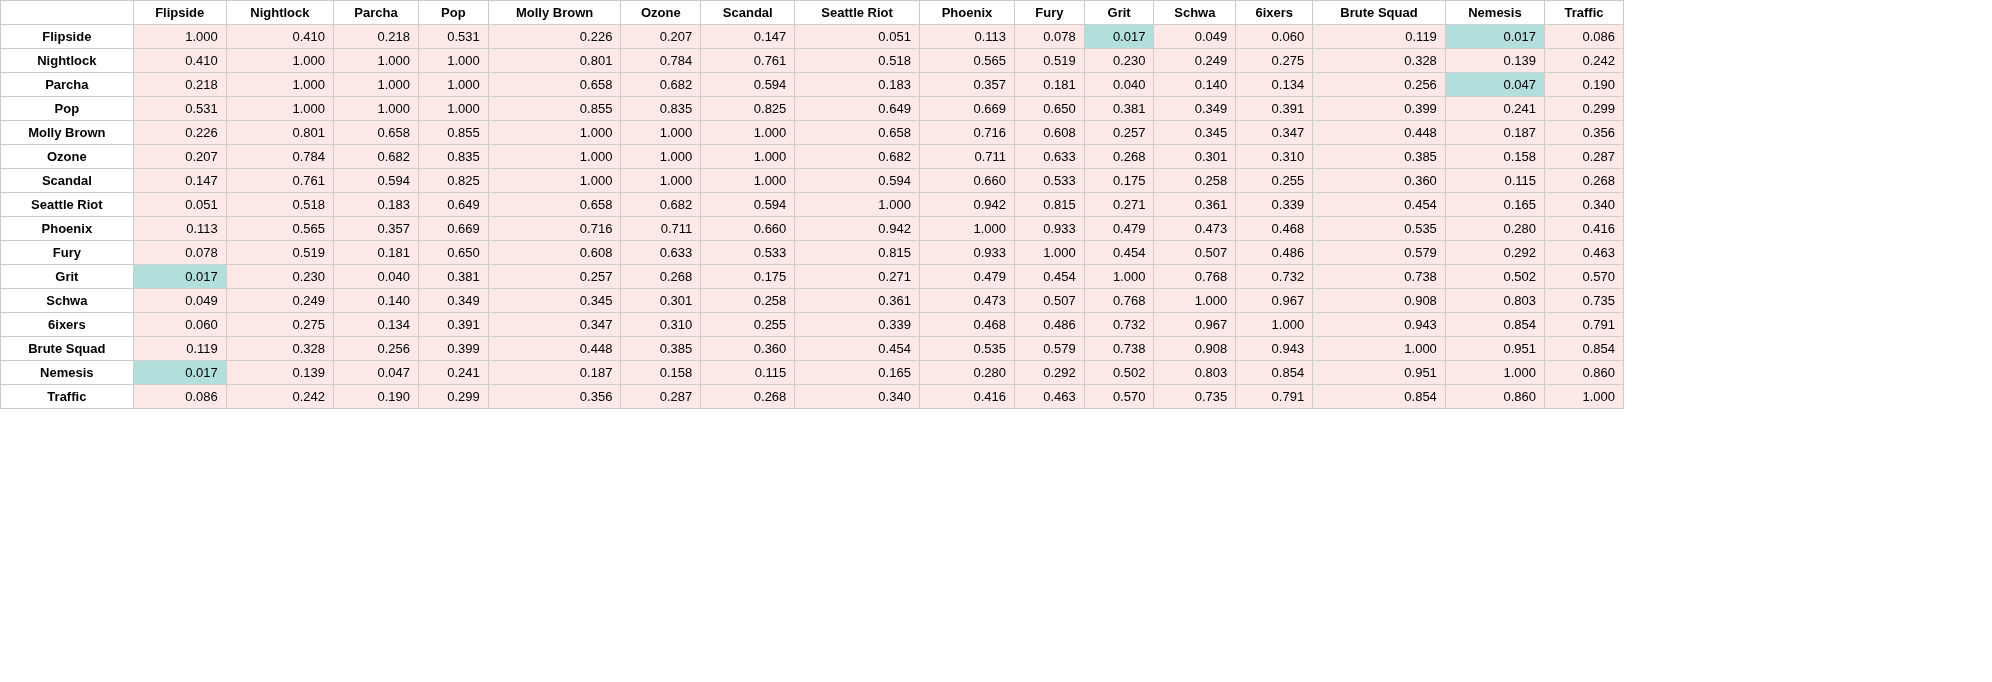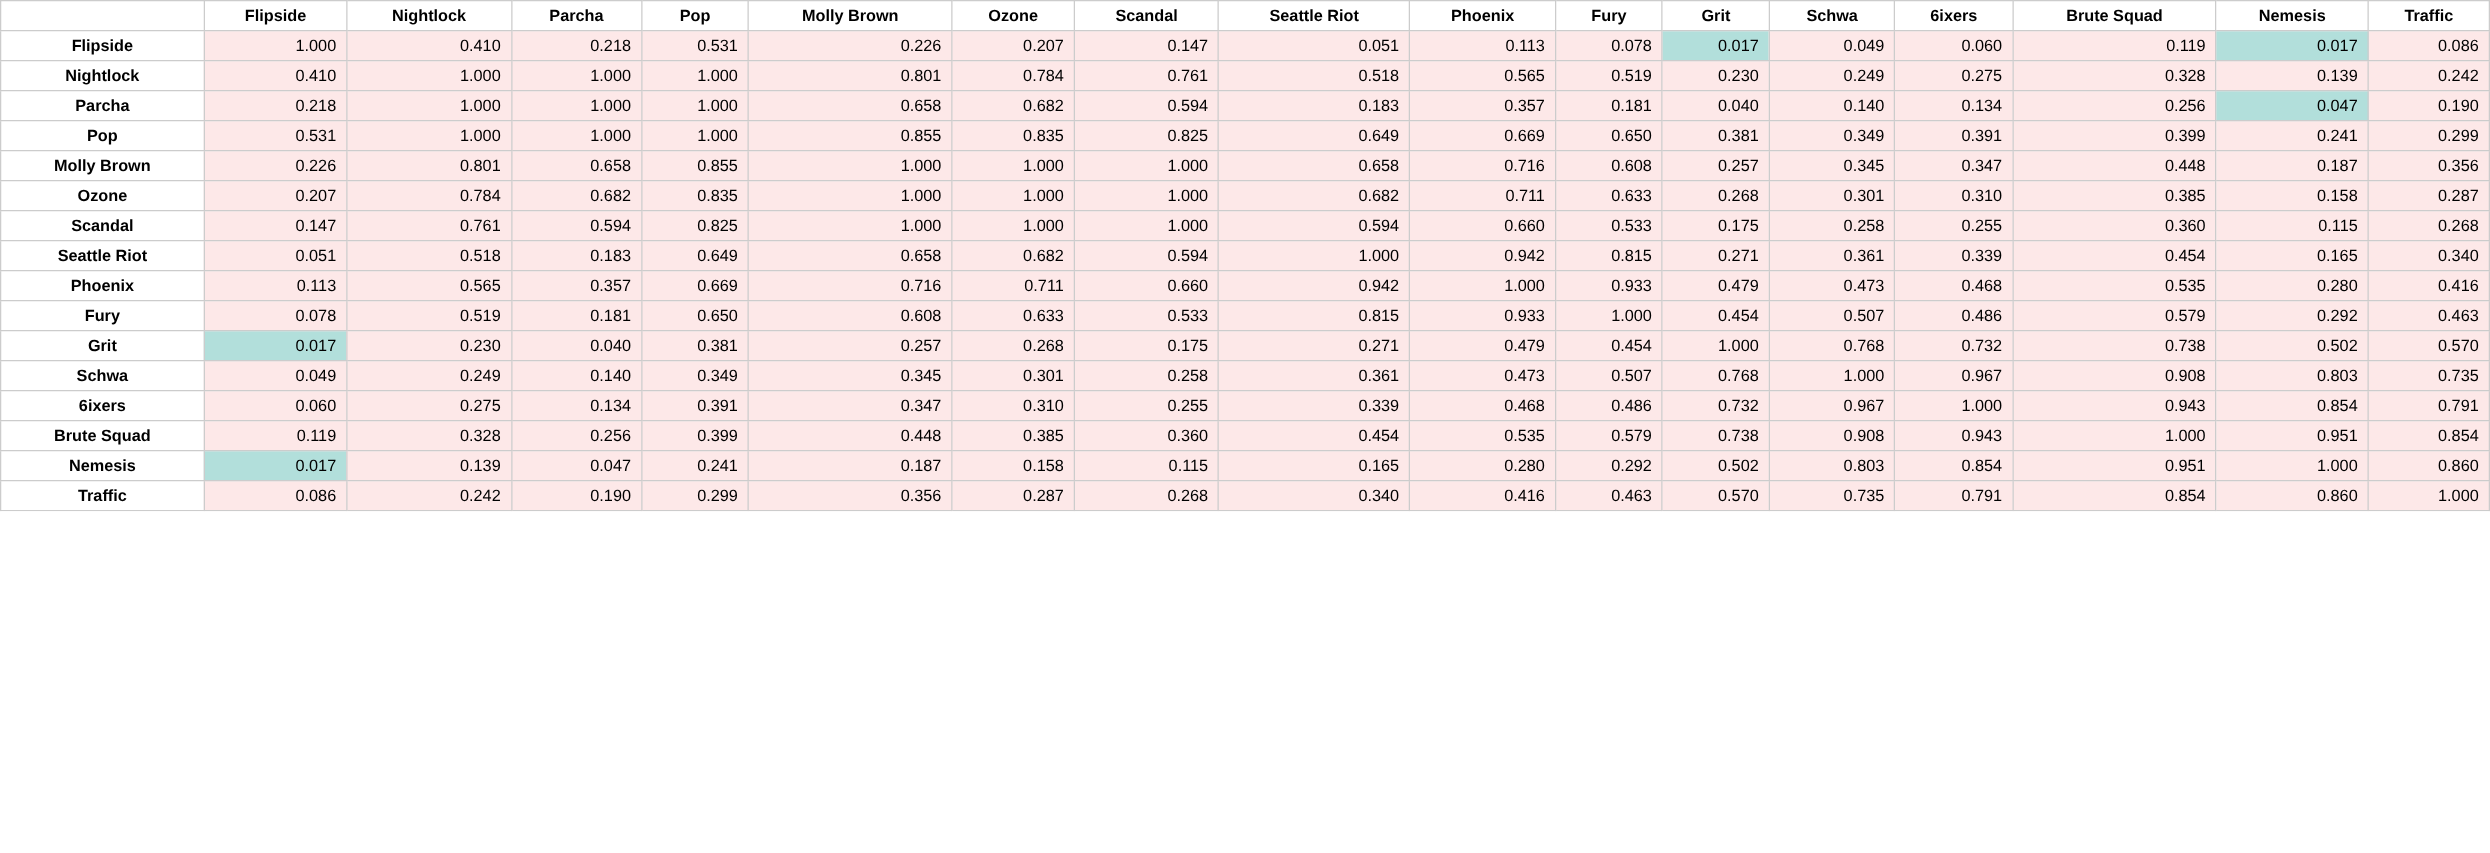--- a/index.html
+++ b/index.html
@@ -2,21 +2,21 @@
 <html><head>
   <meta charset="utf-8">
   <style>
     * { box-sizing: border-box; margin: 0; padding: 0; }
     body {
       font-family: Arial, sans-serif;
       font-size: 13px;
       background: #fff;
     }
     .table-container {
-      width: 1992px;
+      width: 1624px;
       overflow-x: auto;
     }
     table {
       border-collapse: collapse;
       width: 100%;
     }
     th, td {
       border: 1px solid #ccc;
       text-align: right;
       padding: 4px 8px;

